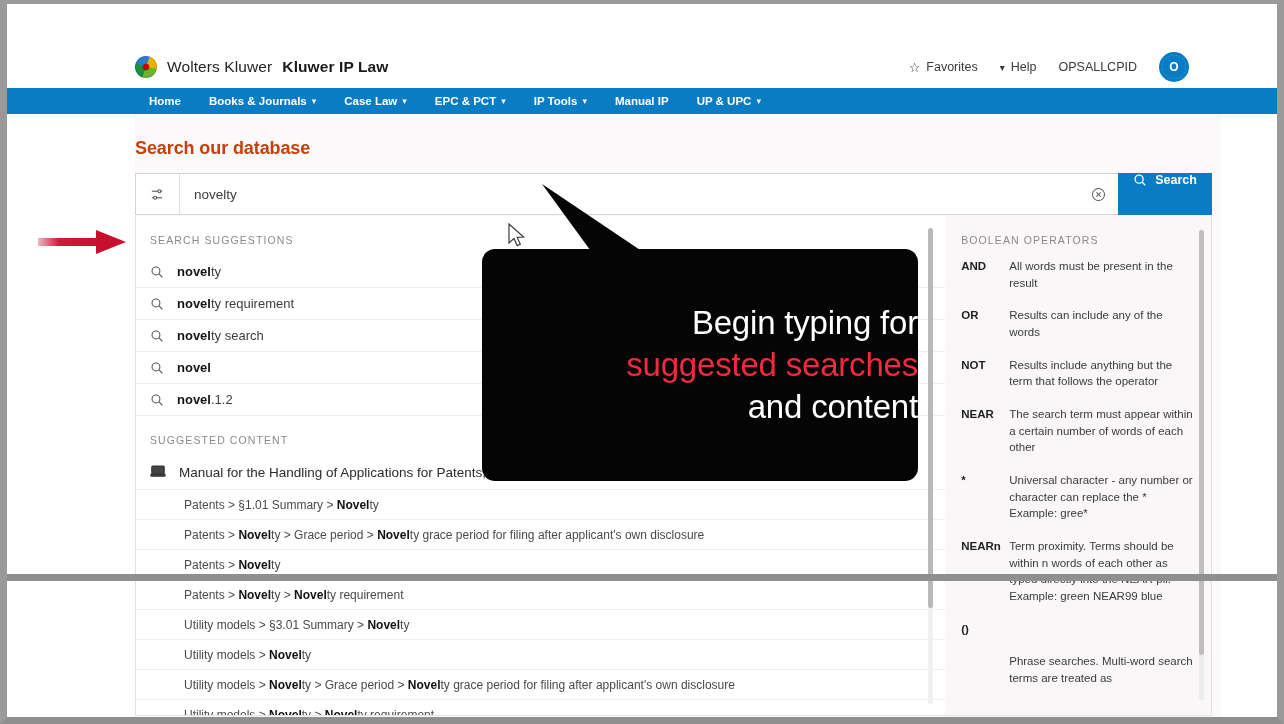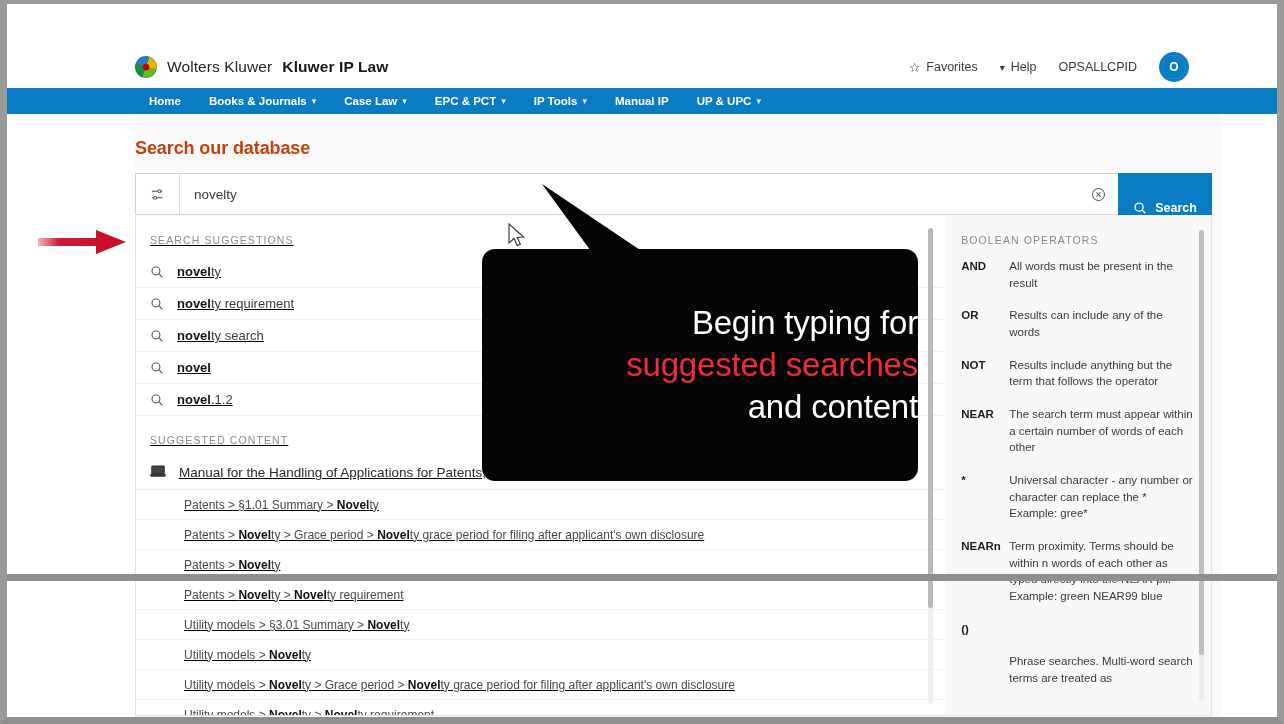--- a/index.html
+++ b/index.html
@@ -114,38 +114,37 @@
   }
   .search-value {
     flex: 1; padding-left: 14px; font-size: 13.5px; color: #3a3a3a;
   }
   .clear-btn {
     width: 40px; height: 40px; display: flex; align-items: center; justify-content: center;
     flex: none;
   }
   .search-btn {
     width: 94px; height: 42px; background: #0a7cc4; color: #fff;
-    display: flex; align-items: flex-end; justify-content: center; gap: 8px;
+    display: flex; align-items: flex-start; justify-content: center; gap: 8px;
     font-size: 12.5px; font-weight: bold; flex: none;
     margin-right: -1px;
   }
 
   
   .dropdown {
     position: absolute; left: 135px; top: 174px;
     width: 1077px; height: 500px;
     background: #ffffff;
     border: 1px solid #e2e2e2; border-top: none;
     display: flex;
     overflow: hidden;
   }
   .dd-left {
     width: 810px; position: relative; background: #ffffff;
     padding: 0;
-    text-decoration: underline;
   }
   .dd-scroll-track {
     position: absolute; right: 12px; top: 12px; width: 5px; height: 476px;
     background: #f0f0f0; border-radius: 3px;
   }
   .dd-scroll-thumb {
     position: absolute; right: 12px; top: 12px; width: 5px; height: 380px;
     background: #b9b9b9; border-radius: 3px;
   }
   .dd-section-label {

